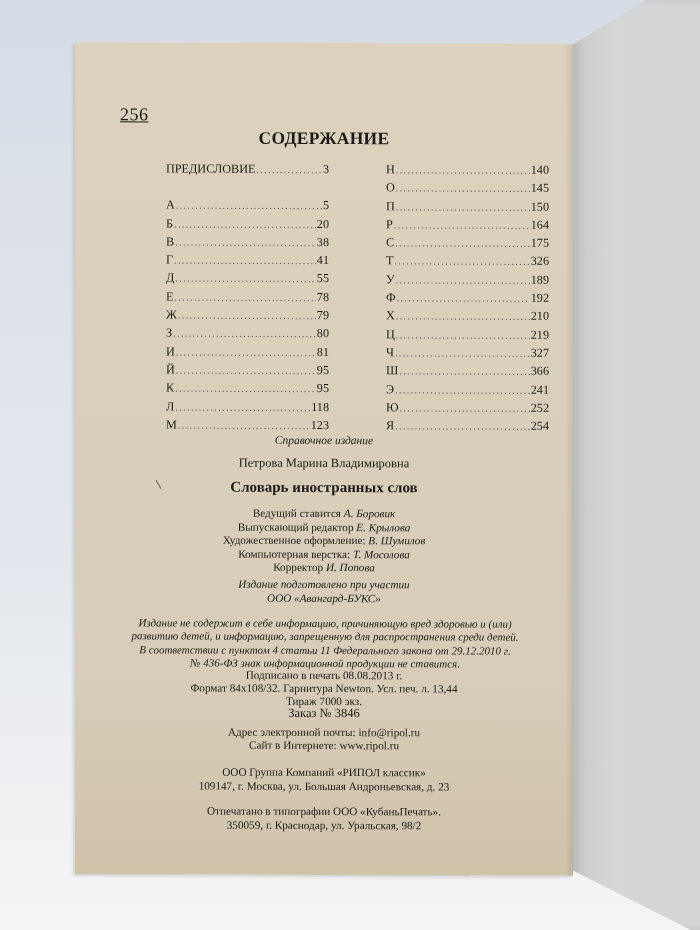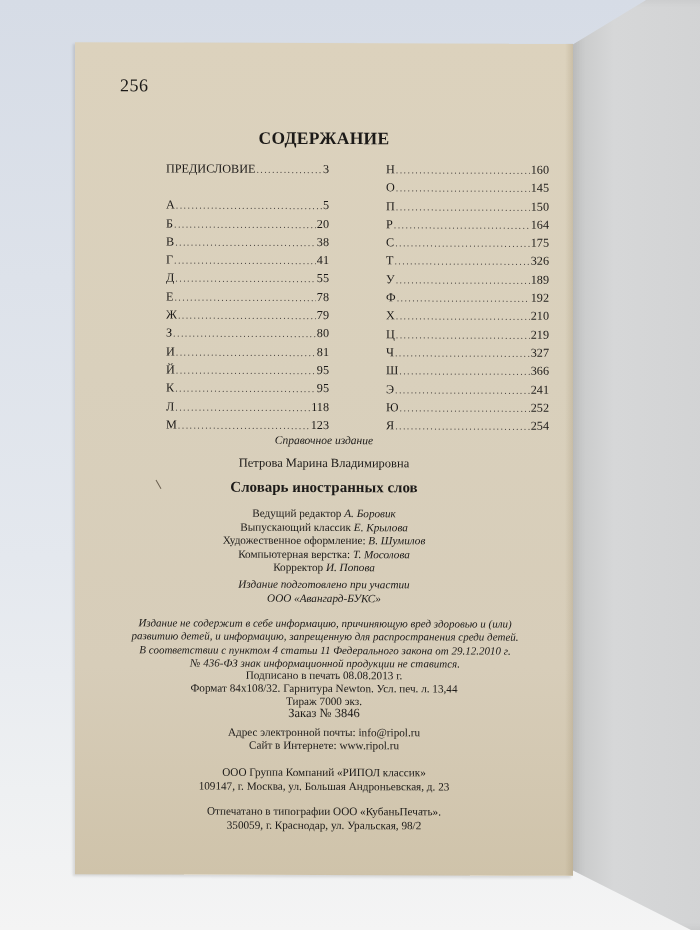--- a/index.html
+++ b/index.html
@@ -19,21 +19,21 @@
       position: absolute; left: 75px; top: 43px; width: 498px; height: 832px;
       background: linear-gradient(180deg, #dcd2bd 0%, #d9d0bc 40%, #d7cdb9 75%, #cfc3aa 100%);
       box-shadow: -2px 2px 3px rgba(0,0,0,0.12);
       transform: skewY(0.2deg);
     }
     .page::after {
       content: ""; position: absolute; right: 0; top: 0; width: 8px; height: 100%;
       background: linear-gradient(90deg, rgba(0,0,0,0), rgba(120,100,60,0.18));
     }
     .page-number {
-      position: absolute; left: 45px; top: 33px; font-size: 18px; letter-spacing: 0.5px;
+      position: absolute; left: 45px; top: 62px; font-size: 18px; letter-spacing: 0.5px; text-decoration: underline;
     }
     .toc-title {
       position: absolute; left: 0; width: 498px; top: 85px; text-align: center;
       font-weight: bold; font-size: 17.5px; letter-spacing: 0.3px;
     }
     .toc-col {
       position: absolute; top: 119px; width: 206px;
     }
     .toc-col.left { left: 48px; }
     .toc-col.right { left: 268px; top: 119px; }
@@ -147,21 +147,21 @@
         <span class="lbl">М</span>
         <span class="dots"></span>
         <span class="pg">123</span>
       </div>
   </div>
 
   <div class="toc-col right">
     <div class="toc-row">
         <span class="lbl">Н</span>
         <span class="dots"></span>
-        <span class="pg">160</span>
+        <span class="pg">140</span>
       </div>
     <div class="toc-row">
         <span class="lbl">О</span>
         <span class="dots"></span>
         <span class="pg">145</span>
       </div>
     <div class="toc-row">
         <span class="lbl">П</span>
         <span class="dots"></span>
         <span class="pg">150</span>
@@ -231,22 +231,22 @@
   <div class="center-block subtitle-kind">Справочное издание</div>
 
   <div class="center-block author">
     <b>Петрова</b>
     <span>Марина Владимировна</span>
   </div>
 
   <div class="center-block book-title">Словарь иностранных слов</div>
 
   <div class="center-block credits">
-    <div><span>Ведущий редактор</span> <i>А. Боровик</i></div>
-    <div><span>Выпускающий классик</span> <i>Е. Крылова</i></div>
+    <div><span>Ведущий ставится</span> <i>А. Боровик</i></div>
+    <div><span>Выпускающий редактор</span> <i>Е. Крылова</i></div>
     <div><span>Художественное оформление:</span> <i>В. Шумилов</i></div>
     <div><span>Компьютерная верстка:</span> <i>Т. Мосолова</i></div>
     <div><span>Корректор</span> <i>И. Попова</i></div>
   </div>
 
   <div class="center-block prepared">
     <div>Издание подготовлено при участии</div>
     <div>ООО «Авангард-БУКС»</div>
   </div>
 

